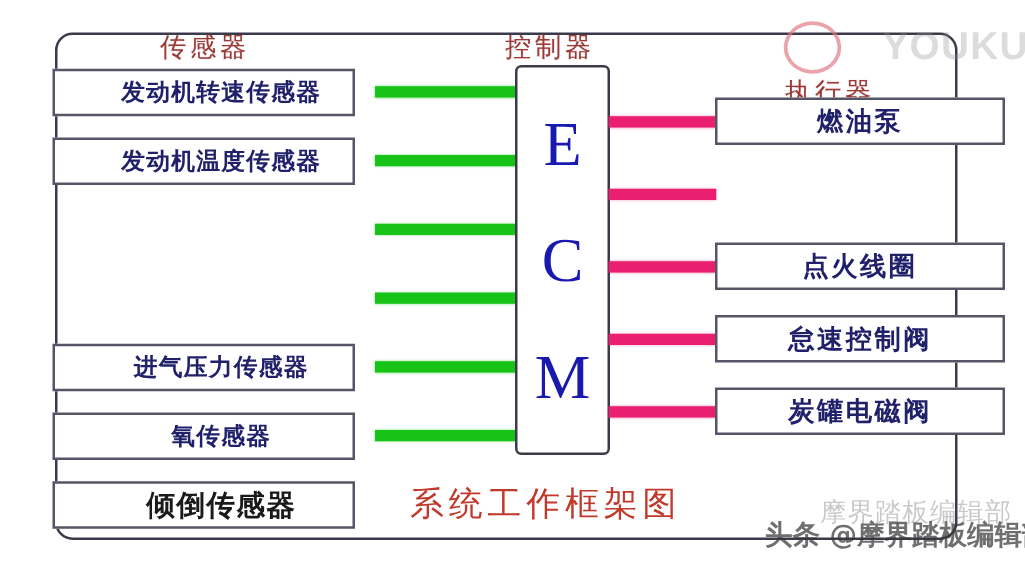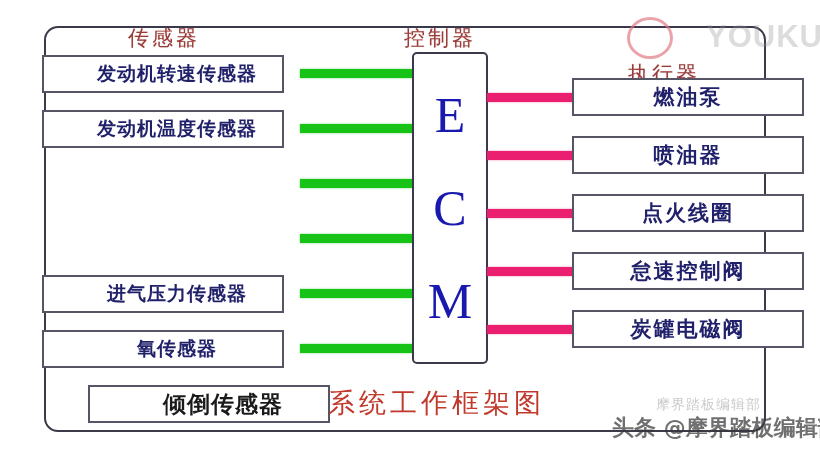--- a/index.html
+++ b/index.html
@@ -68,21 +68,21 @@
     letter-spacing: 1px;
     padding-left: 28px;
   }
   .actuator-box {
     left: 572px;
     width: 232px;
     height: 38px;
     font-size: 21px;
     letter-spacing: 2px;
   }
-  #sensor-box-6 { color: #1a1a1a; margin-left: 46px; }
+  #sensor-box-6 { color: #1a1a1a; }
 
   
   #ecm-box {
     position: absolute;
     left: 412px;
     top: 52px;
     width: 76px;
     height: 312px;
     border: 2px solid #3a3a4a;
     border-radius: 5px;
@@ -154,21 +154,21 @@
     font-weight: bold;
     letter-spacing: 1px;
     white-space: nowrap;
     font-family: "Liberation Sans", sans-serif;
   }
   #watermark-top {
     position: absolute;
     left: 656px;
     top: 396px;
     color: rgba(120,120,120,0.40);
-    font-size: 14px;
+    font-size: 21px;
     letter-spacing: 1px;
     white-space: nowrap;
     font-family: Liberation Serif, serif;
   }
   #watermark-main {
     position: absolute;
     left: 612px;
     top: 413px;
     color: rgba(55,55,55,0.72);
     font-size: 22px;
@@ -210,21 +210,20 @@
     <span class="ecm-letter">M</span>
   </div>
 
   <div class="wire wire-pink" style="top:93px"></div>
   <div class="wire wire-pink" style="top:151px"></div>
   <div class="wire wire-pink" style="top:209px"></div>
   <div class="wire wire-pink" style="top:267px"></div>
   <div class="wire wire-pink" style="top:325px"></div>
 
   <div class="node-box actuator-box" style="top:78px">燃油泵</div>
-  <div class="node-box actuator-box" style="top:136px">喷油器</div>
   <div class="node-box actuator-box" style="top:194px">点火线圈</div>
   <div class="node-box actuator-box" style="top:252px">怠速控制阀</div>
   <div class="node-box actuator-box" style="top:310px">炭罐电磁阀</div>
 
   <div id="caption">系统工作框架图</div>
 
   <div id="watermark-youku">YOUKU</div>
   <div id="watermark-top">摩界踏板编辑部</div>
   <div id="watermark-main">头条 @摩界踏板编辑部</div>
 

